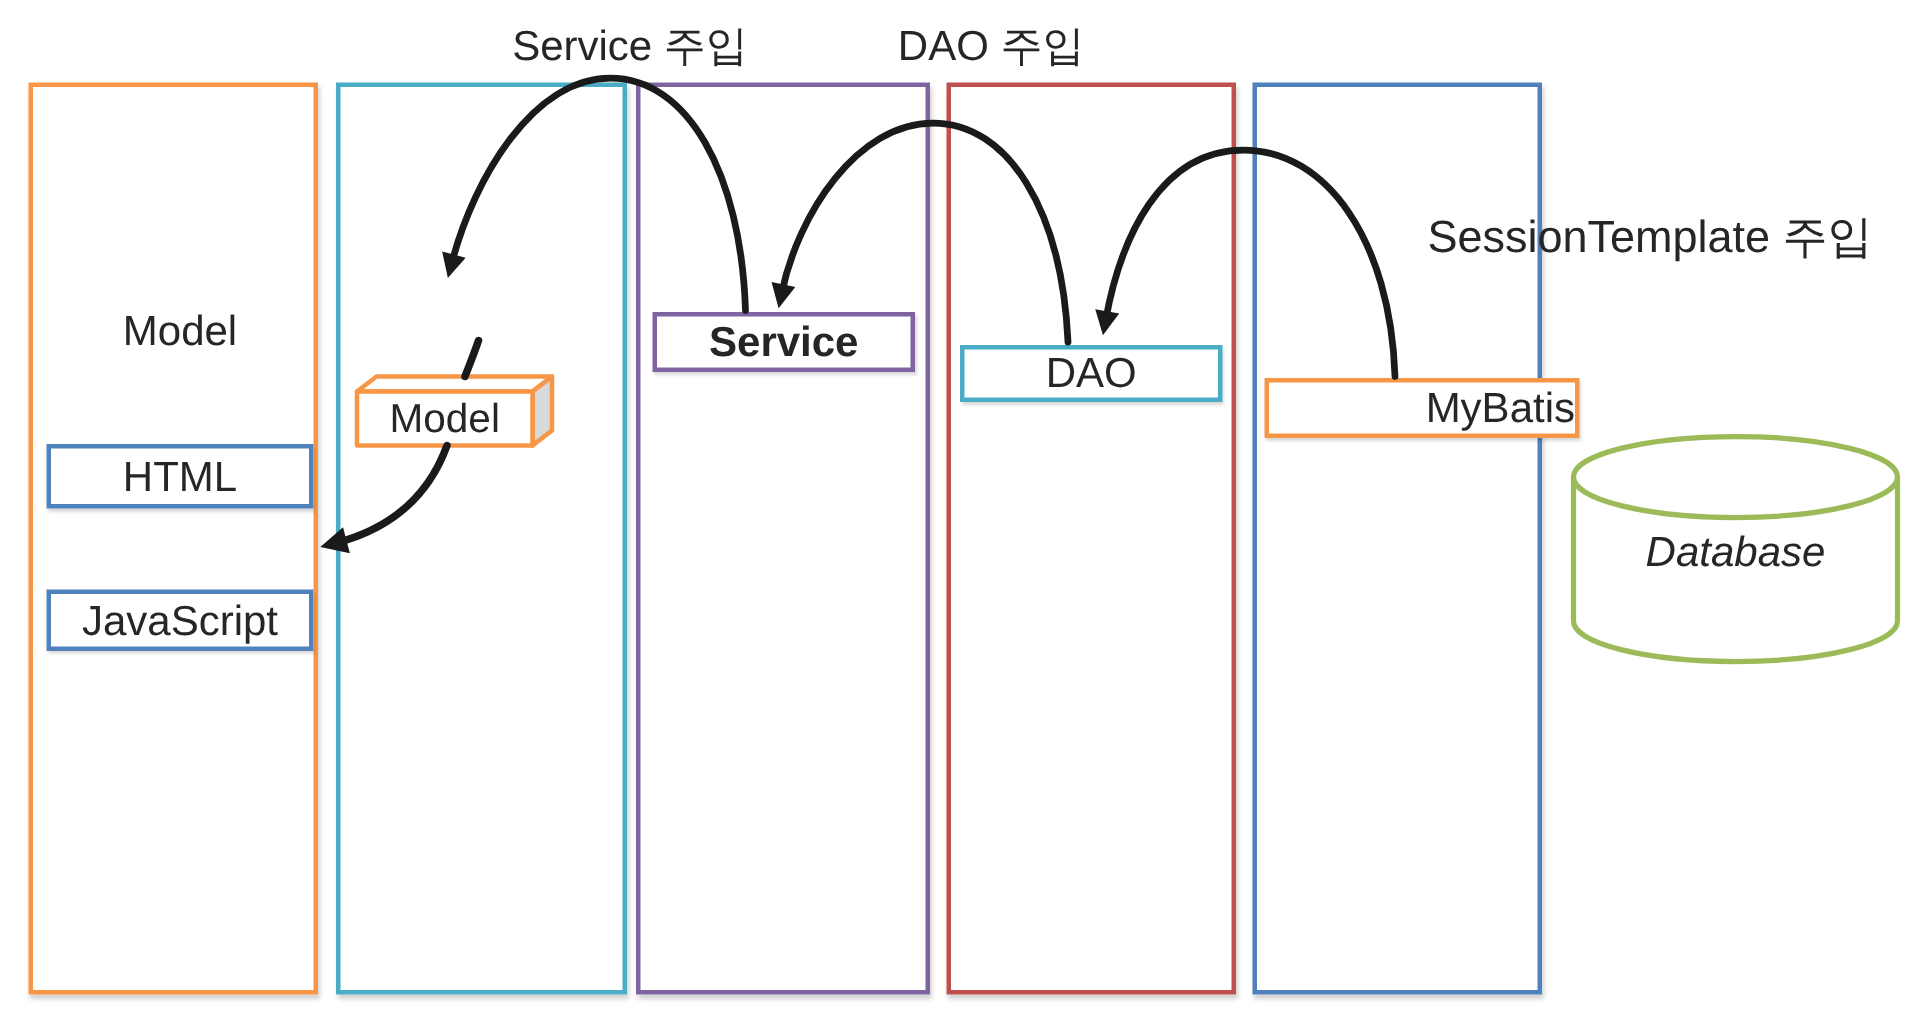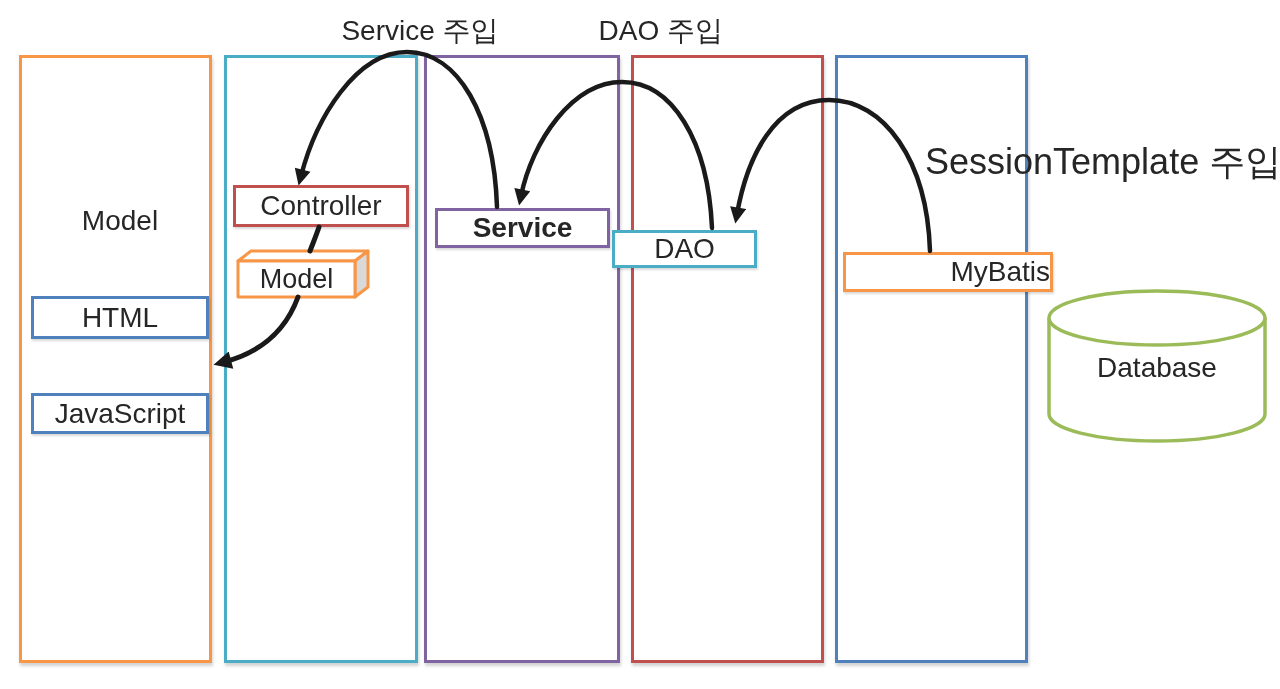--- a/index.html
+++ b/index.html
@@ -21,33 +21,33 @@
        font-size:28px;color:var(--c-text);z-index:2;
        box-shadow:1px 2px 2px rgba(0,0,0,0.15);}
 
   .box-jsp{left:31px;top:250px;width:178px;height:41px;border-color:var(--c-blue);}
   .box-html{left:31px;top:296px;width:178px;height:43px;border-color:var(--c-blue);}
   .box-css{left:31px;top:345px;width:178px;height:43px;border-color:var(--c-blue);}
   .box-js{left:31px;top:393px;width:178px;height:41px;border-color:var(--c-blue);text-align:right;}
 
   .box-controllerc{left:233px;top:185px;width:176px;height:42px;border-color:var(--c-red);}
   .box-servicec{left:435px;top:208px;width:175px;height:40px;border-color:var(--c-purple);font-weight:bold;}
-  .box-daoc{left:612px;top:230px;width:145px;height:38px;border-color:var(--c-cyan);}
+  .box-daoc{left:640px;top:230px;width:175px;height:38px;border-color:var(--c-cyan);}
   .box-mybatisc{left:843px;top:252px;width:210px;height:40px;border-color:var(--c-orange);justify-content:flex-end;}
 
   
   .lbl{position:absolute;color:var(--c-text);font-size:28px;text-align:center;z-index:4;
        white-space:nowrap;}
   .lbl-service-inj{left:310px;top:12px;width:220px;}
   .lbl-dao-inj{left:538px;top:12px;width:185px;text-align:right;}
-  .lbl-session-inj{left:925px;top:138px;width:350px;font-size:36px;}
+  .lbl-session-inj{left:925px;top:138px;width:350px;font-size:30px;}
   .lbl-model-head{left:30px;top:205px;width:180px;}
   .lbl-model-cube{left:238px;top:261px;width:117px;height:36px;font-size:27px;
        display:flex;align-items:center;justify-content:center;}
-  .lbl-database{left:1057px;top:352px;width:200px;}
+  .lbl-database{left:1057px;top:352px;width:200px;font-style:italic;}
 
   
   #overlay{position:absolute;left:0;top:0;width:1280px;height:689px;z-index:3;
        pointer-events:none;}
   .arrow-line{fill:none;stroke:var(--c-arrow);stroke-width:4.5;stroke-linecap:round;}
   .connector{fill:none;stroke:var(--c-arrow);stroke-width:5;stroke-linecap:round;}
   .cube-stroke{stroke:var(--c-orange);stroke-width:3;stroke-linejoin:round;}
   .cyl-stroke{stroke:var(--c-green);stroke-width:3.5;fill:#fff;}
 </style>
 </head>
@@ -62,23 +62,20 @@
   <div class="col col-mybatis"></div>
 
   <div class="lbl lbl-model-head">Model</div>
   <div class="box box-html">
     <span>HTML</span>
   </div>
   <div class="box box-js">
     <span>JavaScript</span>
   </div>
 
-  <div class="box box-controllerc">
-    <span>Controller</span>
-  </div>
   <div class="box box-servicec">
     <span>Service</span>
   </div>
   <div class="box box-daoc">
     <span>DAO</span>
   </div>
   <div class="box box-mybatisc">
     <span>MyBatis</span>
   </div>
 

